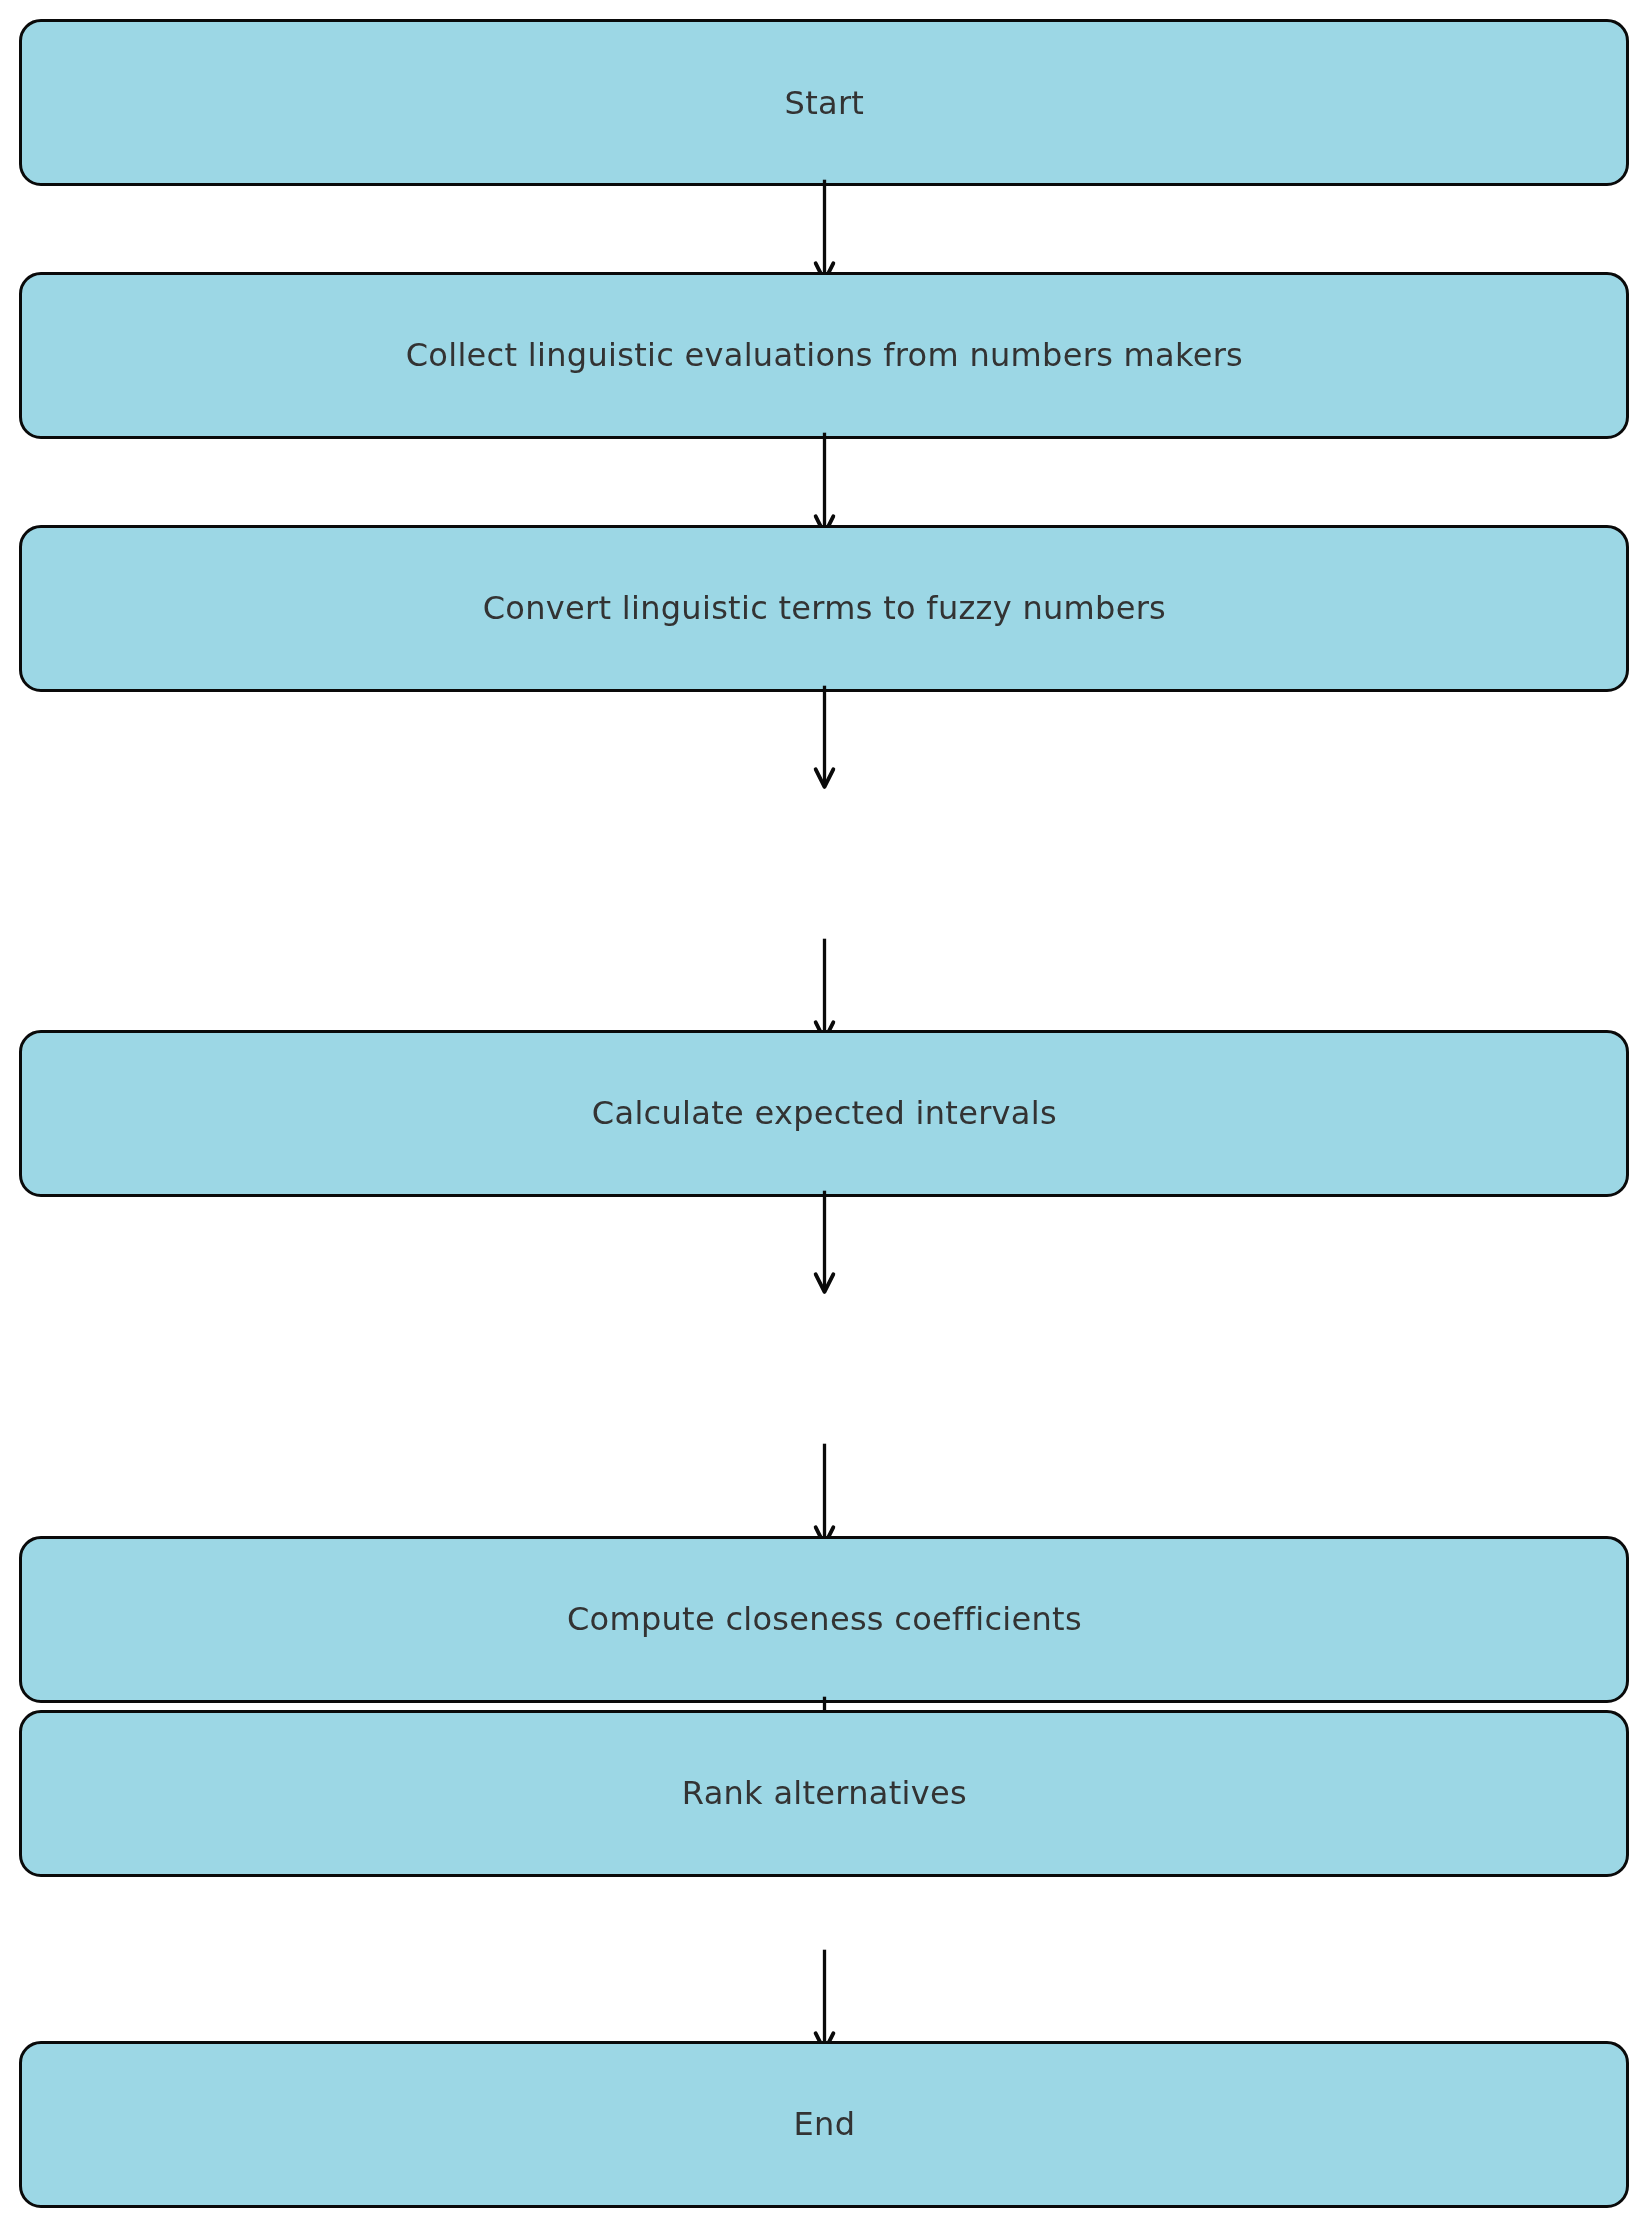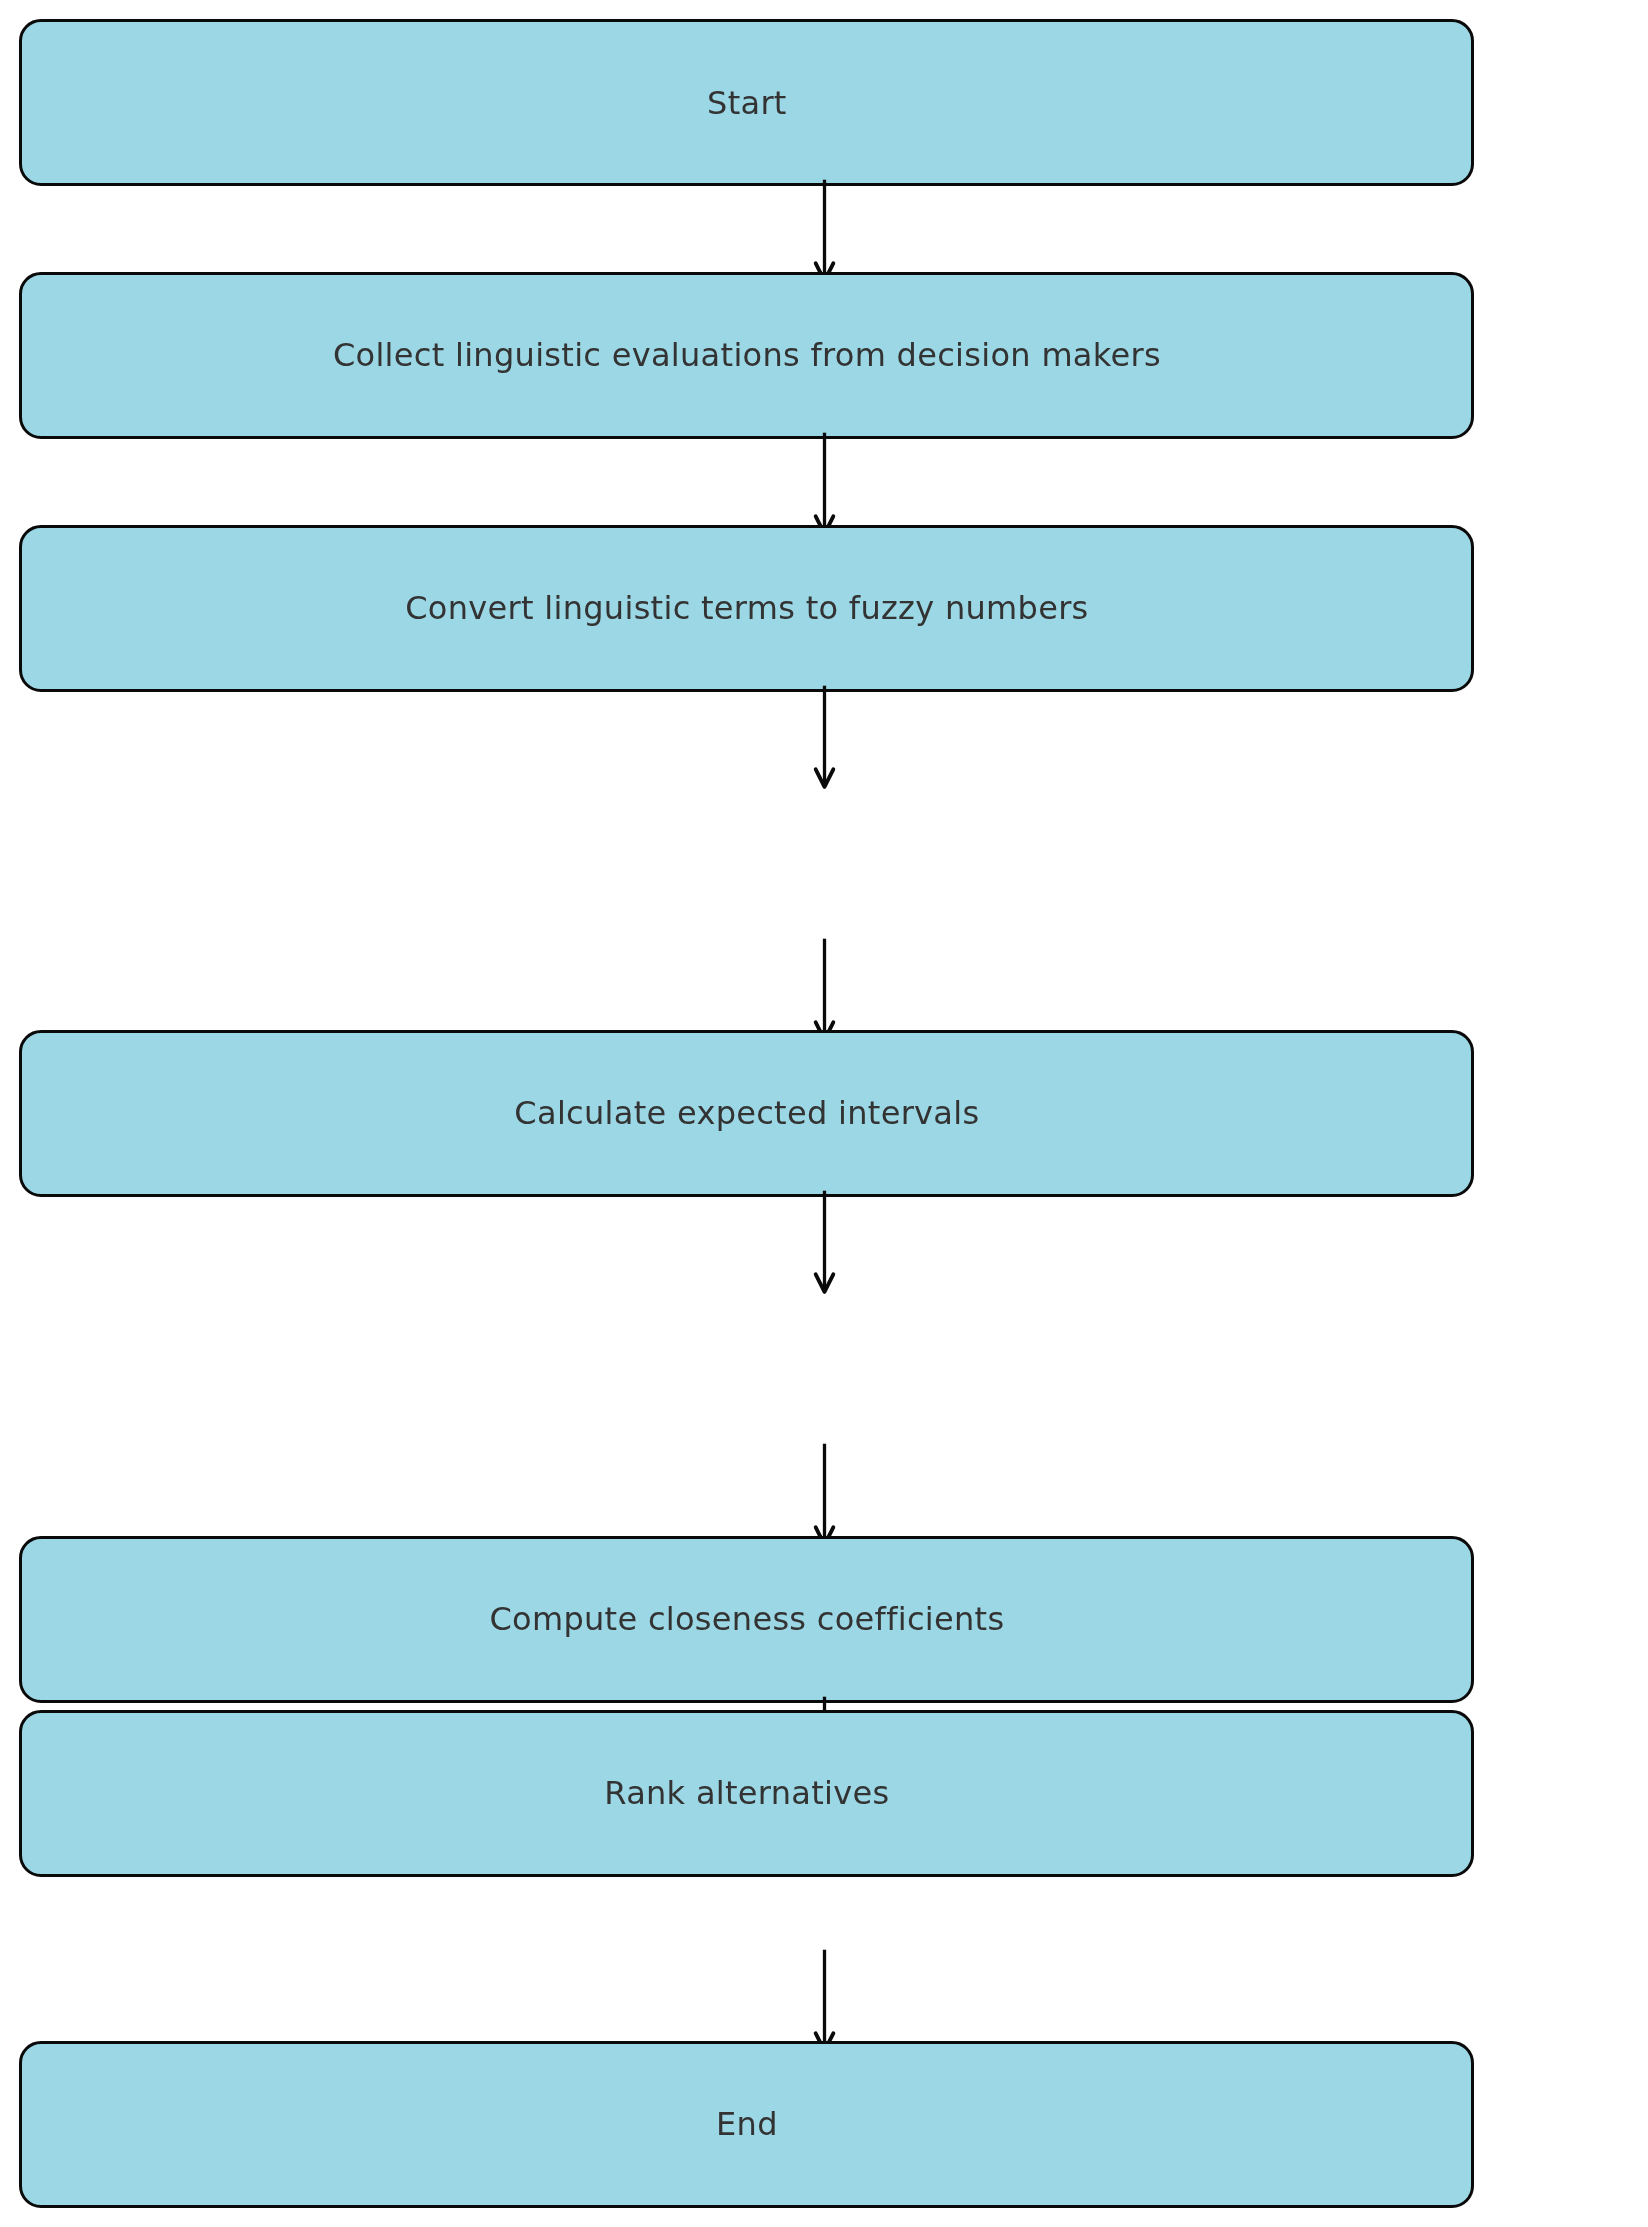--- a/index.html
+++ b/index.html
@@ -14,21 +14,21 @@
     font-family: "DejaVu Sans", "Liberation Sans", sans-serif;
   }
   .canvas {
     position: absolute;
     inset: 0;
     background: #ffffff;
   }
   .flow-node {
     position: absolute;
     left: 19.4px;
-    width: 1455px;
+    width: 1610px;
     height: 167px;
     box-sizing: border-box;
     background: #9CD7E5;
     border: 3.3px solid #0a0a0a;
     border-radius: 22px;
     display: flex;
     align-items: center;
     justify-content: center;
     text-align: center;
   }
@@ -66,21 +66,21 @@
   <div class="flow-node" style="top:19.4px">
     <span class="label">Start</span>
   </div>
 
   <svg class="flow-arrow" style="top:179px" viewBox="0 0 60 192">
     <line x1="30" y1="0" x2="30" y2="182"></line>
     <polyline points="14,152 30,184 46,152"></polyline>
   </svg>
 
   <div class="flow-node" style="top:272px">
-    <span class="label">Collect linguistic evaluations from decision makers</span>
+    <span class="label">Collect linguistic evaluations from numbers makers</span>
   </div>
 
   <svg class="flow-arrow" style="top:432px" viewBox="0 0 60 192">
     <line x1="30" y1="0" x2="30" y2="182"></line>
     <polyline points="14,152 30,184 46,152"></polyline>
   </svg>
 
   <div class="flow-node" style="top:525px">
     <span class="label">Convert linguistic terms to fuzzy numbers</span>
   </div>

